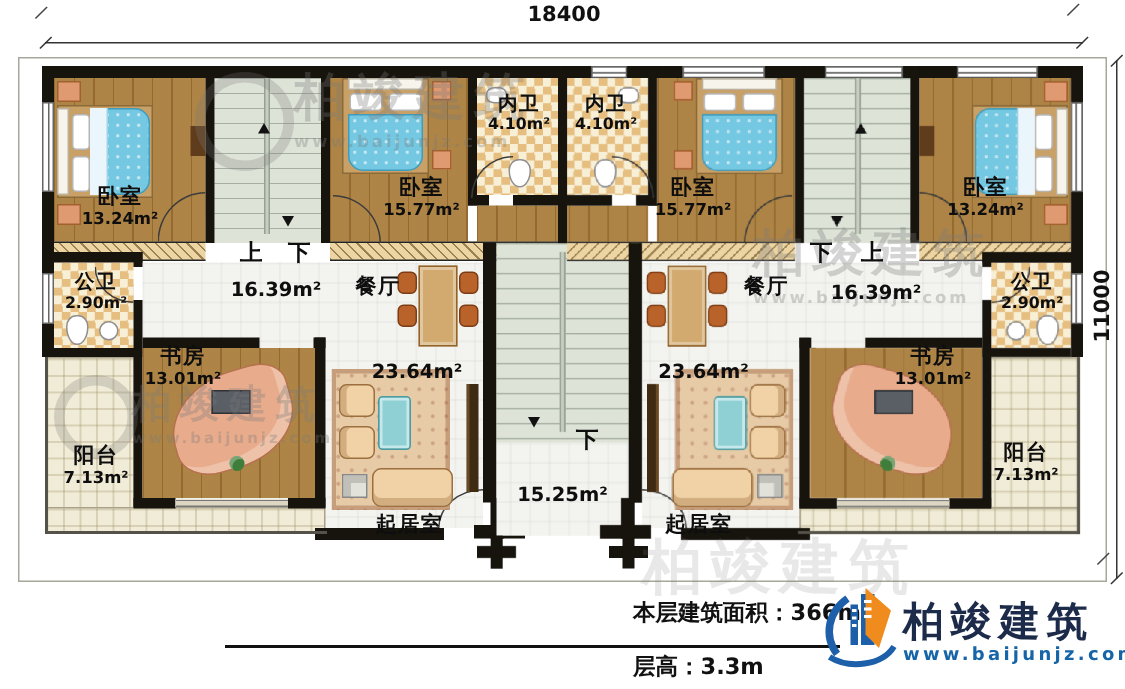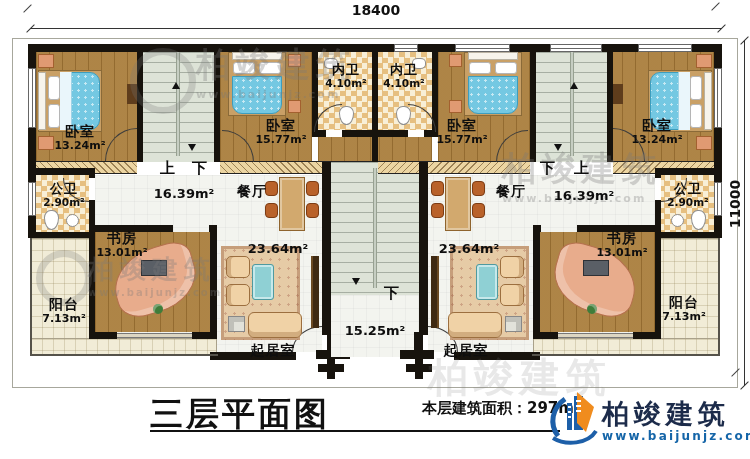--- a/index.html
+++ b/index.html
@@ -380,24 +380,26 @@
     </div>
 
     <div class="slab" style="left:160px;top:159px;">上</div>
     <div class="slab" style="left:192px;top:159px;">下</div>
     <div class="slab" style="left:540px;top:159px;">下</div>
     <div class="slab" style="left:574px;top:159px;">上</div>
     <div class="ar2" style="left:336px;top:323px;width:78px;">15.25m²</div>
     <div class="slab" style="left:384px;top:284px;">下</div>
     <div class="tri dn" style="left:352px;top:278px;"></div>
 
-    <div class="ft-title" style="left:150px;top:392px;">三层平面图</div>
     <div class="ft-line" style="left:150px;top:430px;width:410px;height:2px;"></div>
     <div class="ft-small" style="left:422px;top:399px;">
-      <span>本层建筑面积：</span><span>297</span><span>m²</span>
+      <span>本层建筑面积：</span><span>366</span><span>m²</span>
+    </div>
+    <div class="ft-small" style="left:422px;top:435px;">
+      <span>层高：</span><span>3.3m</span>
     </div>
 
     <div class="a" style="left:546px;top:386px;width:54px;height:62px;z-index:45;">
       <svg width="54" height="62" viewBox="0 0 54 62">
         <path d="M12 50 C3 38 6 22 19 13" stroke="#1d5fa8" stroke-width="5" fill="none"></path>
         <path d="M7 52 C20 60 42 58 50 45" stroke="#1d5fa8" stroke-width="4" fill="none"></path>
         <rect x="21" y="17" width="5" height="27" fill="#1d5fa8"></rect>
         <rect x="28" y="10" width="9" height="34" fill="#1d5fa8"></rect>
         <path d="M31 6 L48 21 L40 46 L31 37 Z" fill="#f08c1e"></path>
         <rect x="22" y="20" width="3" height="2" fill="#fff"></rect>

